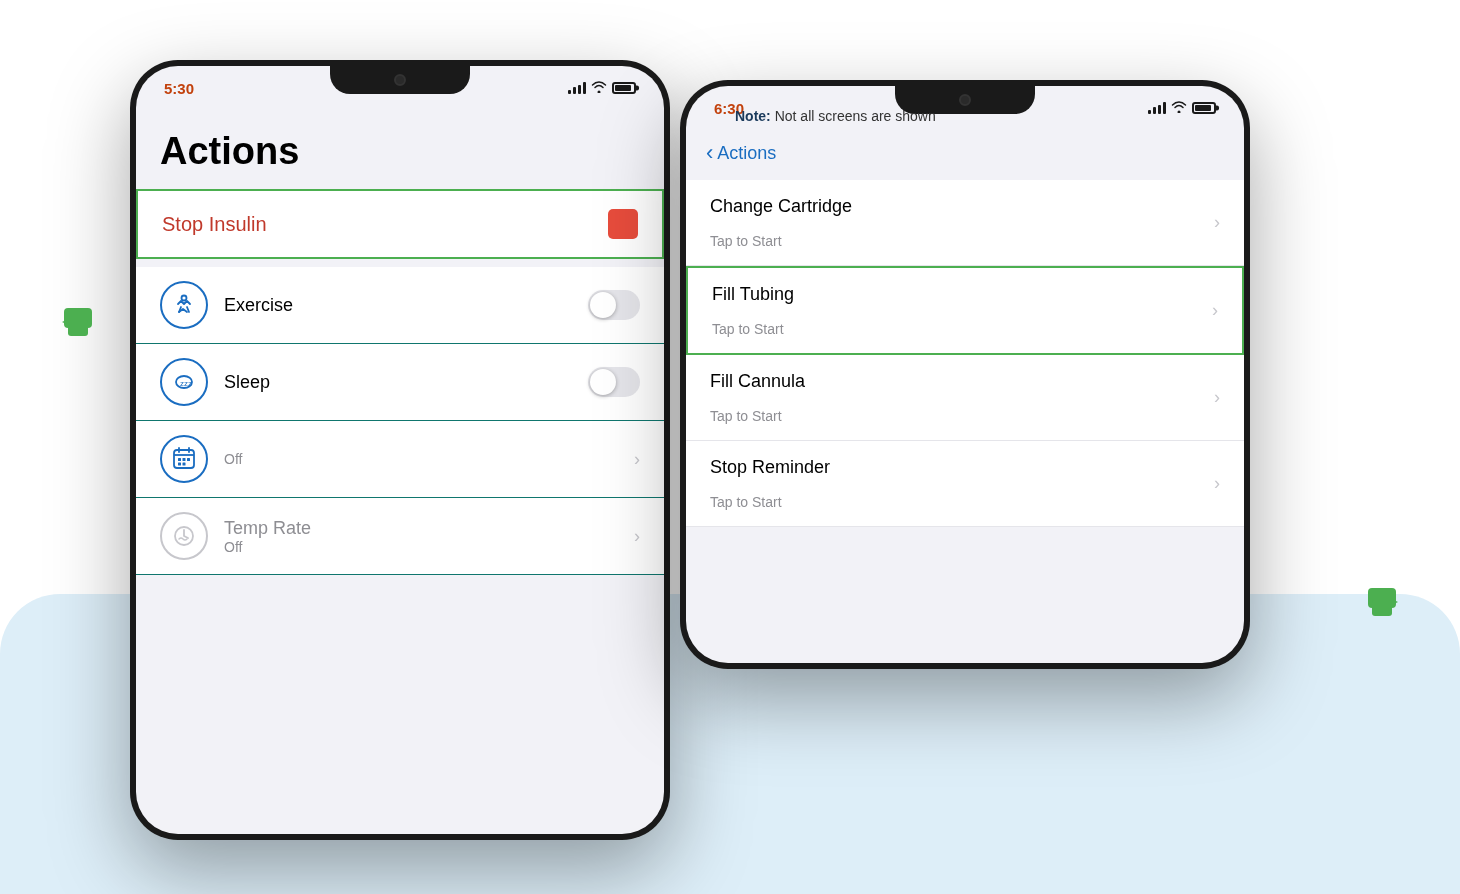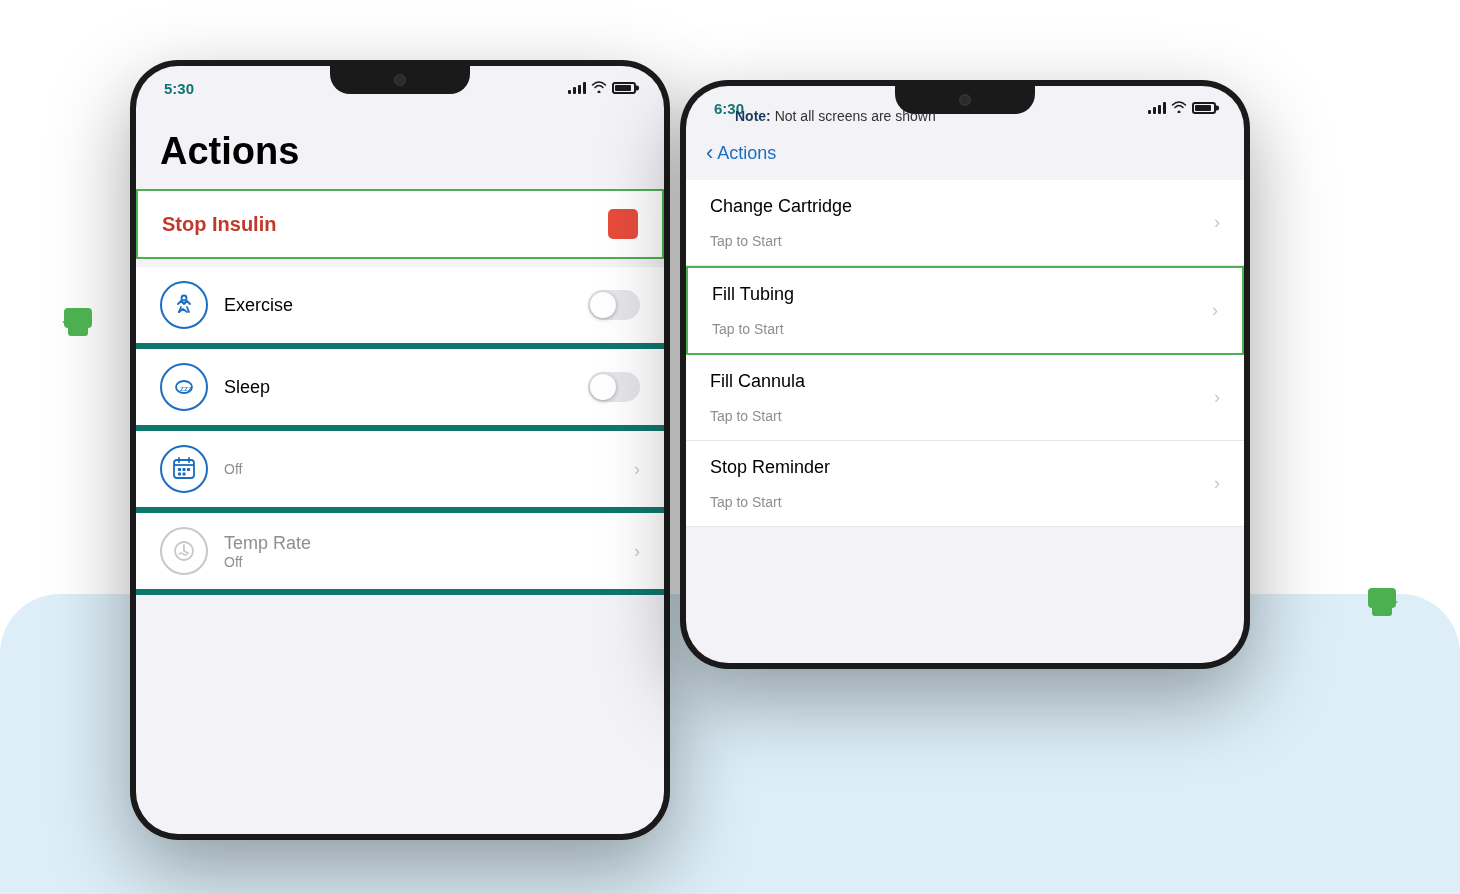--- a/index.html
+++ b/index.html
@@ -101,21 +101,21 @@
       height: 44px;
       display: flex;
       align-items: center;
       justify-content: space-between;
       padding: 0 28px;
       z-index: 15;
     }
     .status-time {
       font-size: 15px;
       font-weight: 600;
-      color: #0f766e;
+      color: #c2410c;
     }
     .status-icons {
       display: flex;
       align-items: center;
       gap: 5px;
     }
     .signal-bars {
       display: flex;
       align-items: flex-end;
       gap: 2px;
@@ -206,38 +206,38 @@
       margin: 0 0 8px 0;
       padding: 18px 24px;
       display: flex;
       align-items: center;
       justify-content: space-between;
       border: 2.5px solid #4caf50;
     }
     .stop-insulin-text {
       font-size: 20px;
       color: #c0392b;
-      font-weight: 700;
+      font-weight: 400;
     }
     .stop-insulin-indicator {
       width: 30px;
       height: 30px;
       background: #e74c3c;
       border-radius: 5px;
     }
 
     
     .action-list {
       background: #fff;
     }
     .action-row {
       display: flex;
       align-items: center;
       padding: 14px 24px;
-      border-bottom: 6px solid #0f766e;
+      border-bottom: 1px solid #0f766e;
       background: #fff;
       position: relative;
     }
     .action-row-icon {
       width: 48px;
       height: 48px;
       border-radius: 50%;
       border: 2.5px solid #1a6dc1;
       display: flex;
       align-items: center;

